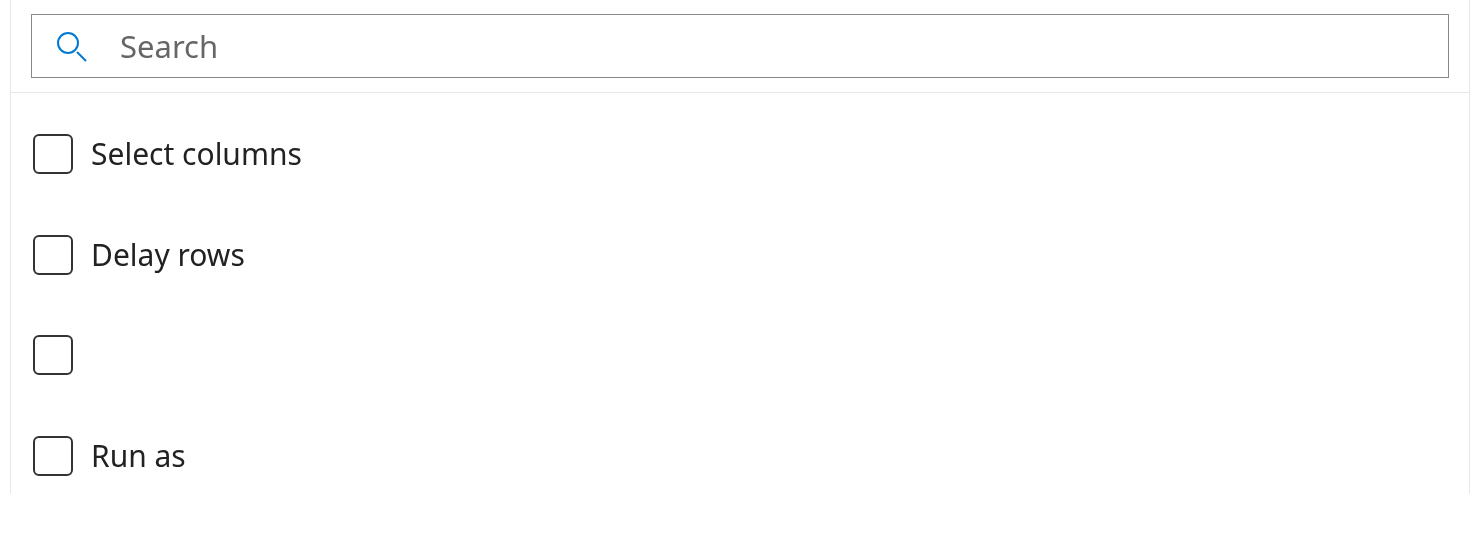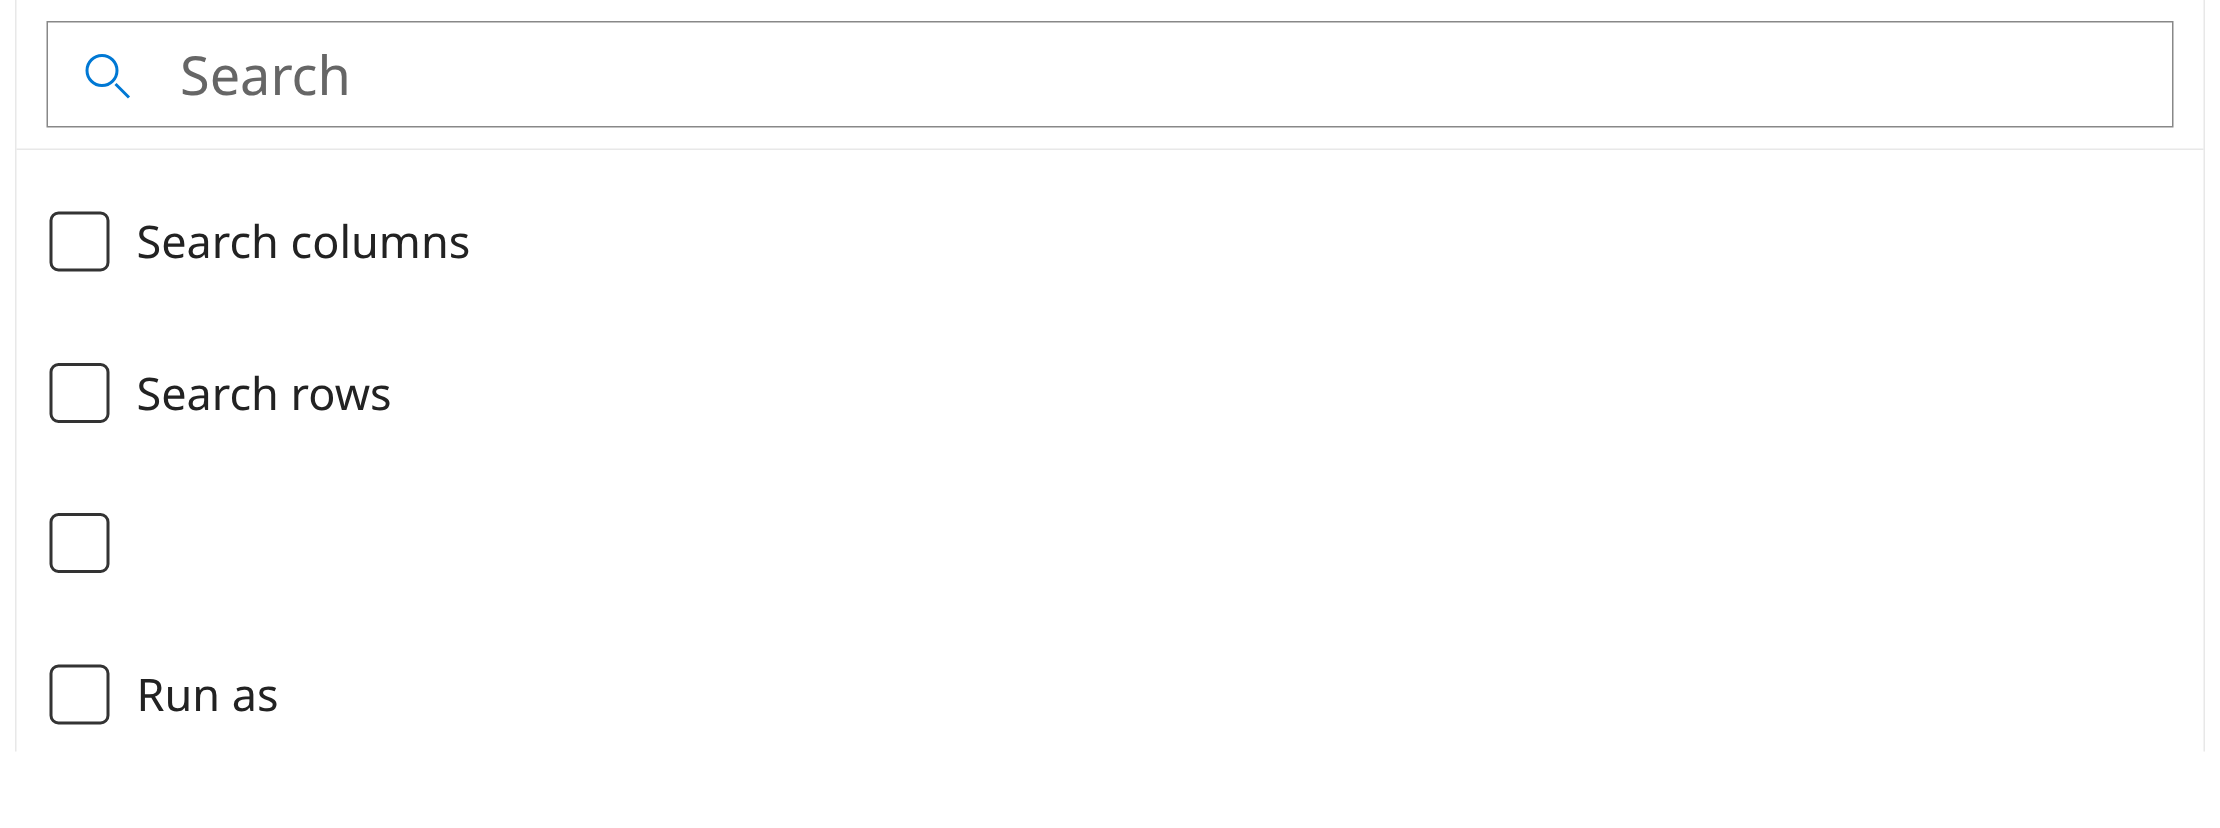--- a/index.html
+++ b/index.html
@@ -71,21 +71,21 @@
       margin-right: 32px;
     }
     .search-icon svg {
       stroke: #0078d4;
       fill: none;
       stroke-width: 2;
     }
     .search-input {
       border: none;
       outline: none;
-      font-size: 36px;
+      font-size: 31px;
       color: #7f1d1d;
       flex: 1;
       background: transparent;
       font-family: inherit;
     }
     .search-input::placeholder {
       color: #666;
       opacity: 1;
     }
     .divider {
@@ -137,26 +137,26 @@
       </span>
       <input type="text" class="search-input" placeholder="Search" style="">
     </div>
 
     <div class="divider"></div>
 
     <div class="option-list">
 
       <div class="option-item">
         <span class="checkbox"></span>
-        <span class="option-label">Search columns</span>
+        <span class="option-label">Select columns</span>
       </div>
 
       <div class="option-item">
         <span class="checkbox"></span>
-        <span class="option-label">Search rows</span>
+        <span class="option-label">Delay rows</span>
       </div>
 
       <div class="option-item">
         <span class="checkbox"></span>
       </div>
 
       <div class="option-item">
         <span class="checkbox"></span>
         <span class="option-label">Run as</span>
       </div>

